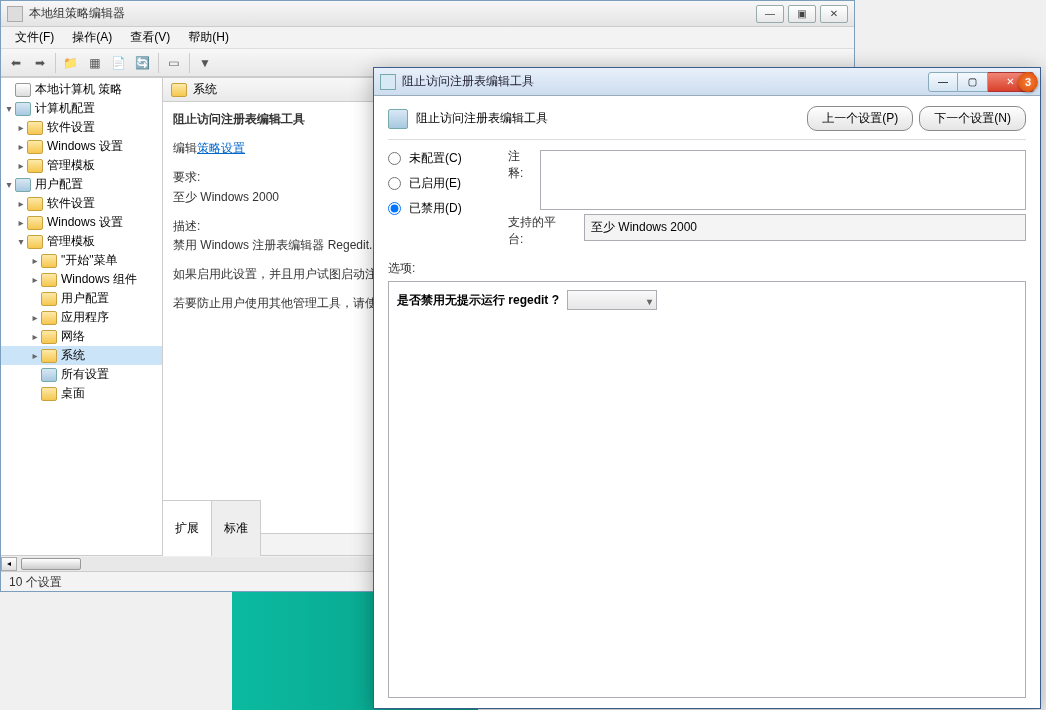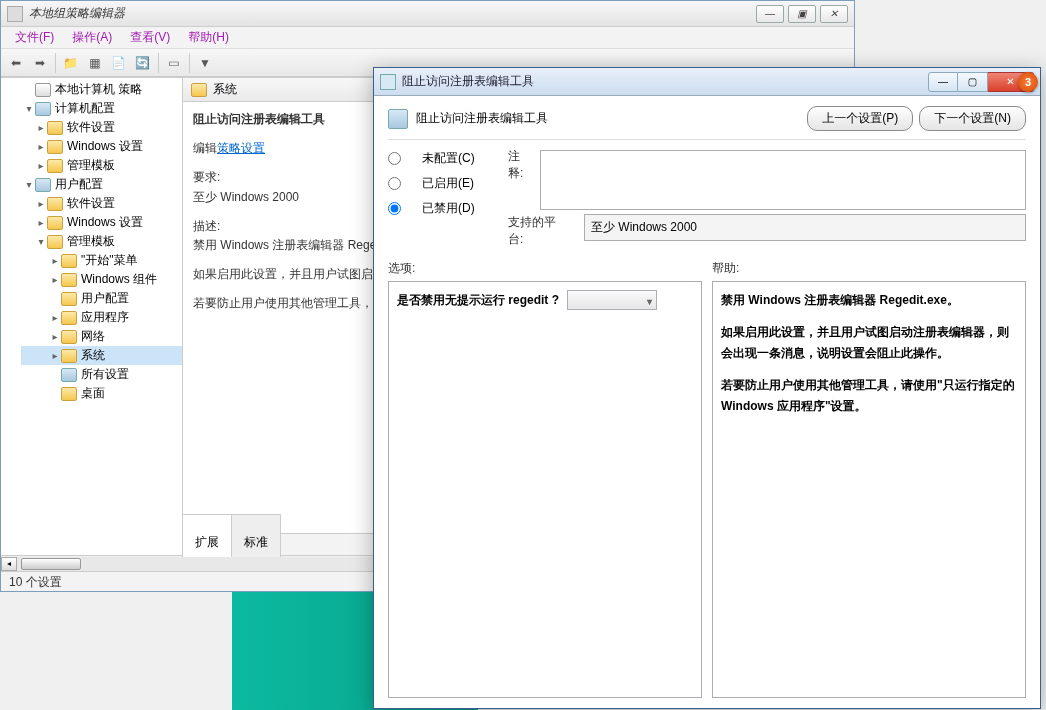--- a/index.html
+++ b/index.html
@@ -1,51 +1,51 @@
 <!DOCTYPE html>
 <html><head>
 <meta charset="utf-8">
 <style>
 * { box-sizing: border-box; margin: 0; padding: 0; font-family: "Microsoft YaHei", "Segoe UI", Tahoma, sans-serif; font-size: 12px; }
 body { background: #f0f0f0; width: 1046px; height: 710px; position: relative; overflow: hidden; }
 
 
 .main-window { position: absolute; top: 0; left: 0; width: 855px; height: 592px; background: #fff; border: 1px solid #7b9ebd; display: flex; flex-direction: column; }
-.titlebar { height: 26px; background: linear-gradient(#f7f7f7,#e4e4e4); border-bottom: 1px solid #ccc; display: flex; align-items: center; padding: 0 6px; font-style: italic; }
+.titlebar { height: 26px; background: linear-gradient(#f7f7f7,#e4e4e4); border-bottom: 1px solid #ccc; display: flex; align-items: center; padding: 0 6px; }
 .titlebar .ico { width: 16px; height: 16px; background: #ddd; margin-right: 6px; border: 1px solid #aaa; }
 .titlebar .title { flex: 1; color: #333; }
 .winbtns { display: flex; gap: 4px; }
 .winbtn { width: 28px; height: 18px; border: 1px solid #9aa; background: linear-gradient(#fff,#e8e8e8); border-radius: 2px; font-size: 10px; display: flex; align-items: center; justify-content: center; color: #444; cursor: pointer; }
 
 .menubar { height: 22px; background: #f3f3f3; border-bottom: 1px solid #ddd; display: flex; align-items: center; padding: 0 6px; gap: 2px; }
-.menuitem { padding: 2px 8px; color: #a21caf; cursor: pointer; }
+.menuitem { padding: 2px 8px; color: #000000; cursor: pointer; }
 
 .toolbar { height: 28px; background: linear-gradient(#f7f7f7,#e8e8e8); border-bottom: 1px solid #ccc; display: flex; align-items: center; padding: 0 4px; gap: 2px; }
 .tbtn { width: 22px; height: 22px; border: 1px solid transparent; display: flex; align-items: center; justify-content: center; cursor: pointer; color: #555; }
 .tsep { width: 1px; height: 20px; background: #ccc; margin: 0 2px; }
 
 .content { flex: 1; display: flex; border-top: 1px solid #ccc; min-height: 0; }
-.tree { width: 162px; border-right: 1px solid #ccc; overflow: auto; padding: 2px 0; margin-left: 20px; }
+.tree { width: 162px; border-right: 1px solid #ccc; overflow: auto; padding: 2px 0; }
 .tree-item { display: flex; align-items: center; padding: 1px 2px; white-space: nowrap; cursor: pointer; }
 .tree-item.sel { background: #cce4f7; }
 .twist { width: 12px; display: inline-flex; justify-content: center; color: #666; font-size: 10px; }
 .fico { width: 16px; height: 14px; background: linear-gradient(#fde9a9,#f5c74f); border: 1px solid #c9a23e; border-radius: 2px; margin-right: 4px; flex-shrink: 0; }
 .fico.gear { background: linear-gradient(#d8e8f5,#a8c8e0); border-color: #7aa; }
 .fico.root { background: linear-gradient(#fff,#ddd); border-color: #999; }
 .ind1{padding-left:14px}.ind2{padding-left:28px}
 
 .detail { flex: 1; display: flex; flex-direction: column; min-width: 0; }
 .detail-head { height: 24px; background: linear-gradient(#f7f7f7,#eaeaea); border-bottom: 1px solid #ccc; display: flex; align-items: center; padding: 0 8px; gap: 6px; }
 .detail-head .fico { margin: 0; }
 .detail-body { flex: 1; padding: 8px 10px; overflow: auto; line-height: 1.6; color: #333; }
 .detail-body h4 { font-size: 12px; font-weight: bold; margin-bottom: 10px; }
 .detail-body a { color: #0066cc; text-decoration: underline; cursor: pointer; }
 .detail-body .sect { margin-top: 10px; }
 .tabs { height: 22px; border-top: 1px solid #ccc; display: flex; align-items: flex-end; background: #f3f3f3; }
-.tab { padding: 19px 12px; border: 1px solid #ccc; border-bottom: none; background: #fff; margin-left: -1px; cursor: pointer; position: relative; top: 15px; }
+.tab { padding: 19px 12px; border: 1px solid #ccc; border-bottom: none; background: #fff; margin-left: -1px; cursor: pointer; position: relative; top: 1px; }
 .tab.inactive { background: #eee; }
 
 .statusbar { height: 20px; border-top: 1px solid #ccc; background: #f3f3f3; padding: 2px 8px; color: #333; }
 .scrollbar-horiz { height: 16px; border-top: 1px solid #ccc; background: #f0f0f0; display: flex; align-items: center; }
 .sbtn { width: 16px; height: 14px; background: linear-gradient(#fff,#ddd); border: 1px solid #aaa; font-size: 8px; display: flex; align-items: center; justify-content: center; }
 .strk { flex: 1; height: 14px; background: #e8e8e8; position: relative; }
 .sthumb { position: absolute; left: 4px; width: 60px; height: 12px; top: 1px; background: linear-gradient(#fff,#ccc); border: 1px solid #999; border-radius: 2px; }
 
 
 .dialog { position: absolute; top: 67px; left: 373px; width: 668px; height: 642px; background: #fff; border: 1px solid #3b5e8c; box-shadow: 0 4px 20px rgba(0,0,0,.3); display: flex; flex-direction: column; }
@@ -59,21 +59,21 @@
 
 .dlg-body { flex: 1; padding: 10px 14px; display: flex; flex-direction: column; gap: 8px; overflow: hidden; }
 .dlg-hdr { display: flex; align-items: center; justify-content: space-between; padding-bottom: 8px; border-bottom: 1px solid #ddd; }
 .dlg-hdr-l { display: flex; align-items: center; gap: 8px; }
 .dlg-hdr-l .ico2 { width: 20px; height: 20px; background: linear-gradient(#d8e8f5,#a8c8e0); border: 1px solid #7aa; border-radius: 2px; }
 .dlg-hdr-r { display: flex; gap: 6px; }
 .btn { padding: 3px 14px; background: linear-gradient(#fefefe,#e5e5e5); border: 1px solid #8a8a8a; border-radius: 10px; cursor: pointer; min-width: 80px; text-align: center; }
 
 .dlg-row { display: flex; align-items: flex-start; gap: 10px; }
 .radios { width: 110px; display: flex; flex-direction: column; gap: 8px; padding-top: 2px; }
-.radio { display: flex; align-items: center; gap: 21px; cursor: pointer; }
+.radio { display: flex; align-items: center; gap: 8px; cursor: pointer; }
 .radio input { margin: 0; }
 .comment-area { flex: 1; }
 .lbl { color: #333; margin-right: 6px; }
 .txtarea { width: 100%; height: 60px; border: 1px solid #abadb3; background: #fff; resize: none; margin-top: 2px; }
 .support-row { display: flex; align-items: flex-start; margin-top: 4px; }
 .support-row .lbl { width: 70px; text-align: left; padding-right: 8px; }
 .support-box { flex: 1; border: 1px solid #abadb3; background: #f4f4f4; padding: 4px 6px; min-height: 20px; }
 
 .panels { flex: 1; display: flex; gap: 10px; margin-top: 4px; min-height: 0; }
 .panel { flex: 1; display: flex; flex-direction: column; min-height: 0; }
@@ -300,25 +300,17 @@
     <div class="panels">
       <div class="panel">
         <div class="panel-h">选项:</div>
         <div class="panel-b">
           <div class="opt-row">
             <span>是否禁用无提示运行 regedit ?</span>
             <div class="combo"></div>
           </div>
         </div>
       </div>
-      <div class="panel">
-        <div class="panel-h">帮助:</div>
-        <div class="panel-b">
-          <div>禁用 Windows 注册表编辑器 Regedit.exe。</div>
-          <div style="margin-top:12px">如果启用此设置，并且用户试图启动注册表编辑器，则会出现一条消息，说明设置会阻止此操作。</div>
-          <div style="margin-top:12px">若要防止用户使用其他管理工具，请使用"只运行指定的 Windows 应用程序"设置。</div>
-        </div>
-      </div>
     </div>
   </div>
 </div>
 
 <div class="badge">3</div>
 
 </body></html>

